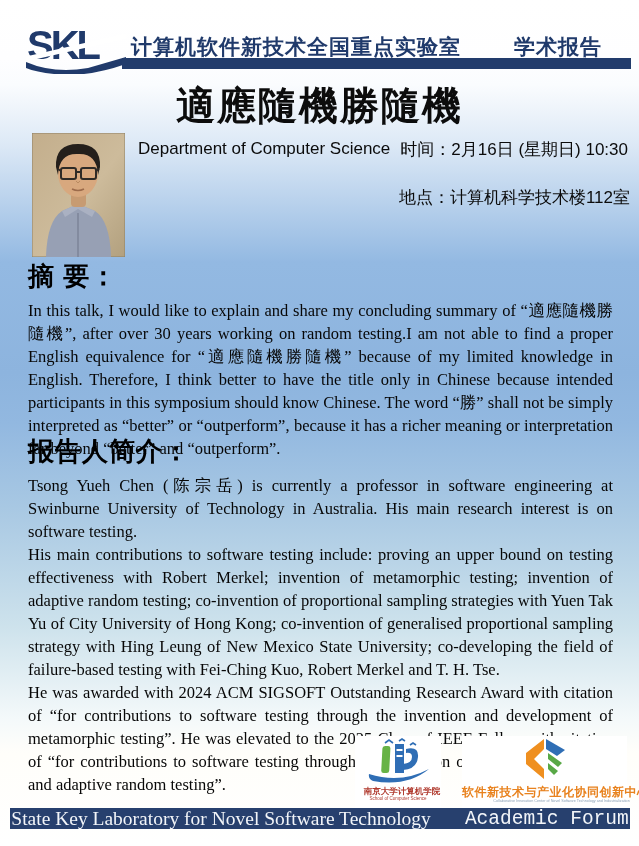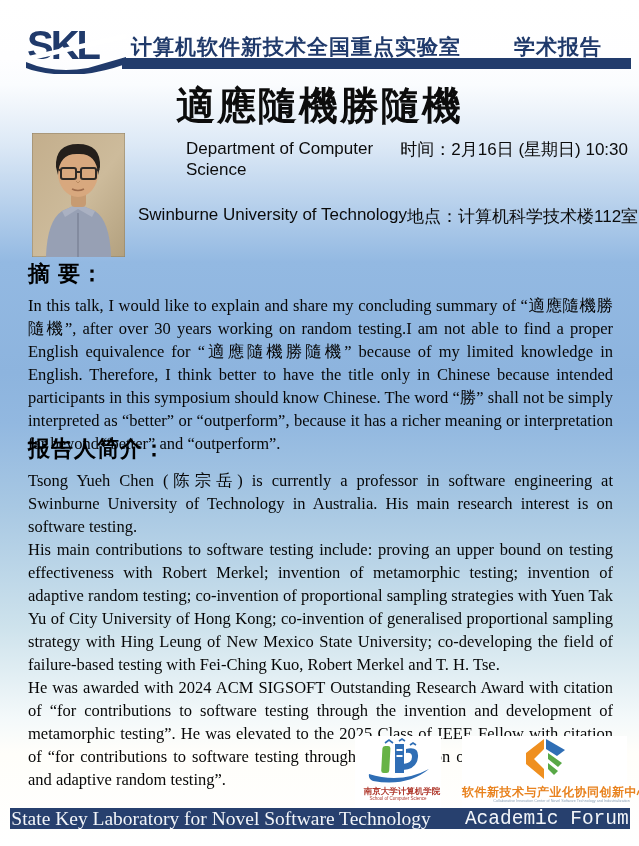--- a/index.html
+++ b/index.html
@@ -39,31 +39,31 @@
   .speaker { position:absolute; left:32px; top:133px; width:598px; display:flex; }
   .photo { width:93px; height:124px; flex:none; display:block; }
   .speaker-info { margin-left:13px; flex:1; min-width:0; }
   .name-row { display:flex; align-items:baseline; margin-top:-5px; }
   .speaker-name {
     font-family:"Liberation Serif", serif; font-size:27px; font-weight:600;
     letter-spacing:6px; color:#000;
   }
   .speaker-title { font-size:16px; color:#000; margin-left:2px; }
   .dept-row { display:flex; align-items:flex-start; margin-top:5px; }
-  .dept-line { font-size:17px; line-height:21px; color:#0b0b0b;margin-left:48px; }
+  .dept-line { font-size:17px; line-height:21px; color:#0b0b0b; }
   .time-text { margin-left:auto; font-size:17px; color:#0b0b0b; white-space:nowrap; padding-right:2px; }
   .uni-row { display:flex; align-items:flex-start; margin-top:25px; }
   .uni-text { font-size:17px; color:#0b0b0b; white-space:nowrap; }
   .loc-text { margin-left:auto; font-size:17px; color:#0b0b0b; white-space:nowrap; }
 
   
   .section { position:absolute; left:28px; width:585px; }
   .abstract-section { top:259px; }
   .bio-section { top:434px; }
-  .sec-heading { font-size:22px; font-weight:bold; color:#000; letter-spacing:1px; }
+  .sec-heading { font-size:26px; font-weight:bold; color:#000; letter-spacing:1px; }
   .sec-body {
     margin-top:5px;
     font-family:"Liberation Serif", serif; font-size:16.5px; line-height:23px;
     text-align:justify; color:#070707;
   }
   .sec-body p { margin:0; }
 
   
   .logo-box { position:absolute; background:#ffffff; text-align:center; }
   .logo-nju { left:355px; top:736px; width:86px; height:71px; padding-top:1px; }
@@ -126,21 +126,20 @@
       <path d="M40 56 Q46 59 52 56" stroke="#9c6b4b" stroke-width="1.5" fill="none"></path>
       <path d="M44 48 L46 50 L48 48" stroke="#b98a60" stroke-width="1" fill="none"></path>
     </svg>
 
     <div class="speaker-info">
       <div class="dept-row">
         <span class="dept-line">Department of Computer Science</span>
         <span class="time-text">时间：2月16日 (星期日)  10:30</span>
       </div>
       <div class="uni-row">
-        <span class="uni-text">Swinburne University of Technology</span>
         <span class="loc-text">地点：计算机科学技术楼112室</span>
       </div>
     </div>
   </div>
 
   <div class="section abstract-section">
     <div class="sec-heading">摘 要：</div>
     <div class="sec-body">In this talk, I would like to explain and share my concluding summary of “適應隨機勝隨機”, after over 30 years working on random testing.I am not able to find a proper English equivalence for “適應隨機勝隨機” because of my limited knowledge in English. Therefore, I think better to have the title only in Chinese because intended participants in this symposium should know Chinese. The word “勝” shall not be simply interpreted as “better” or “outperform”, because it has a richer meaning or interpretation far beyond “better” and “outperform”.</div>
   </div>
 

